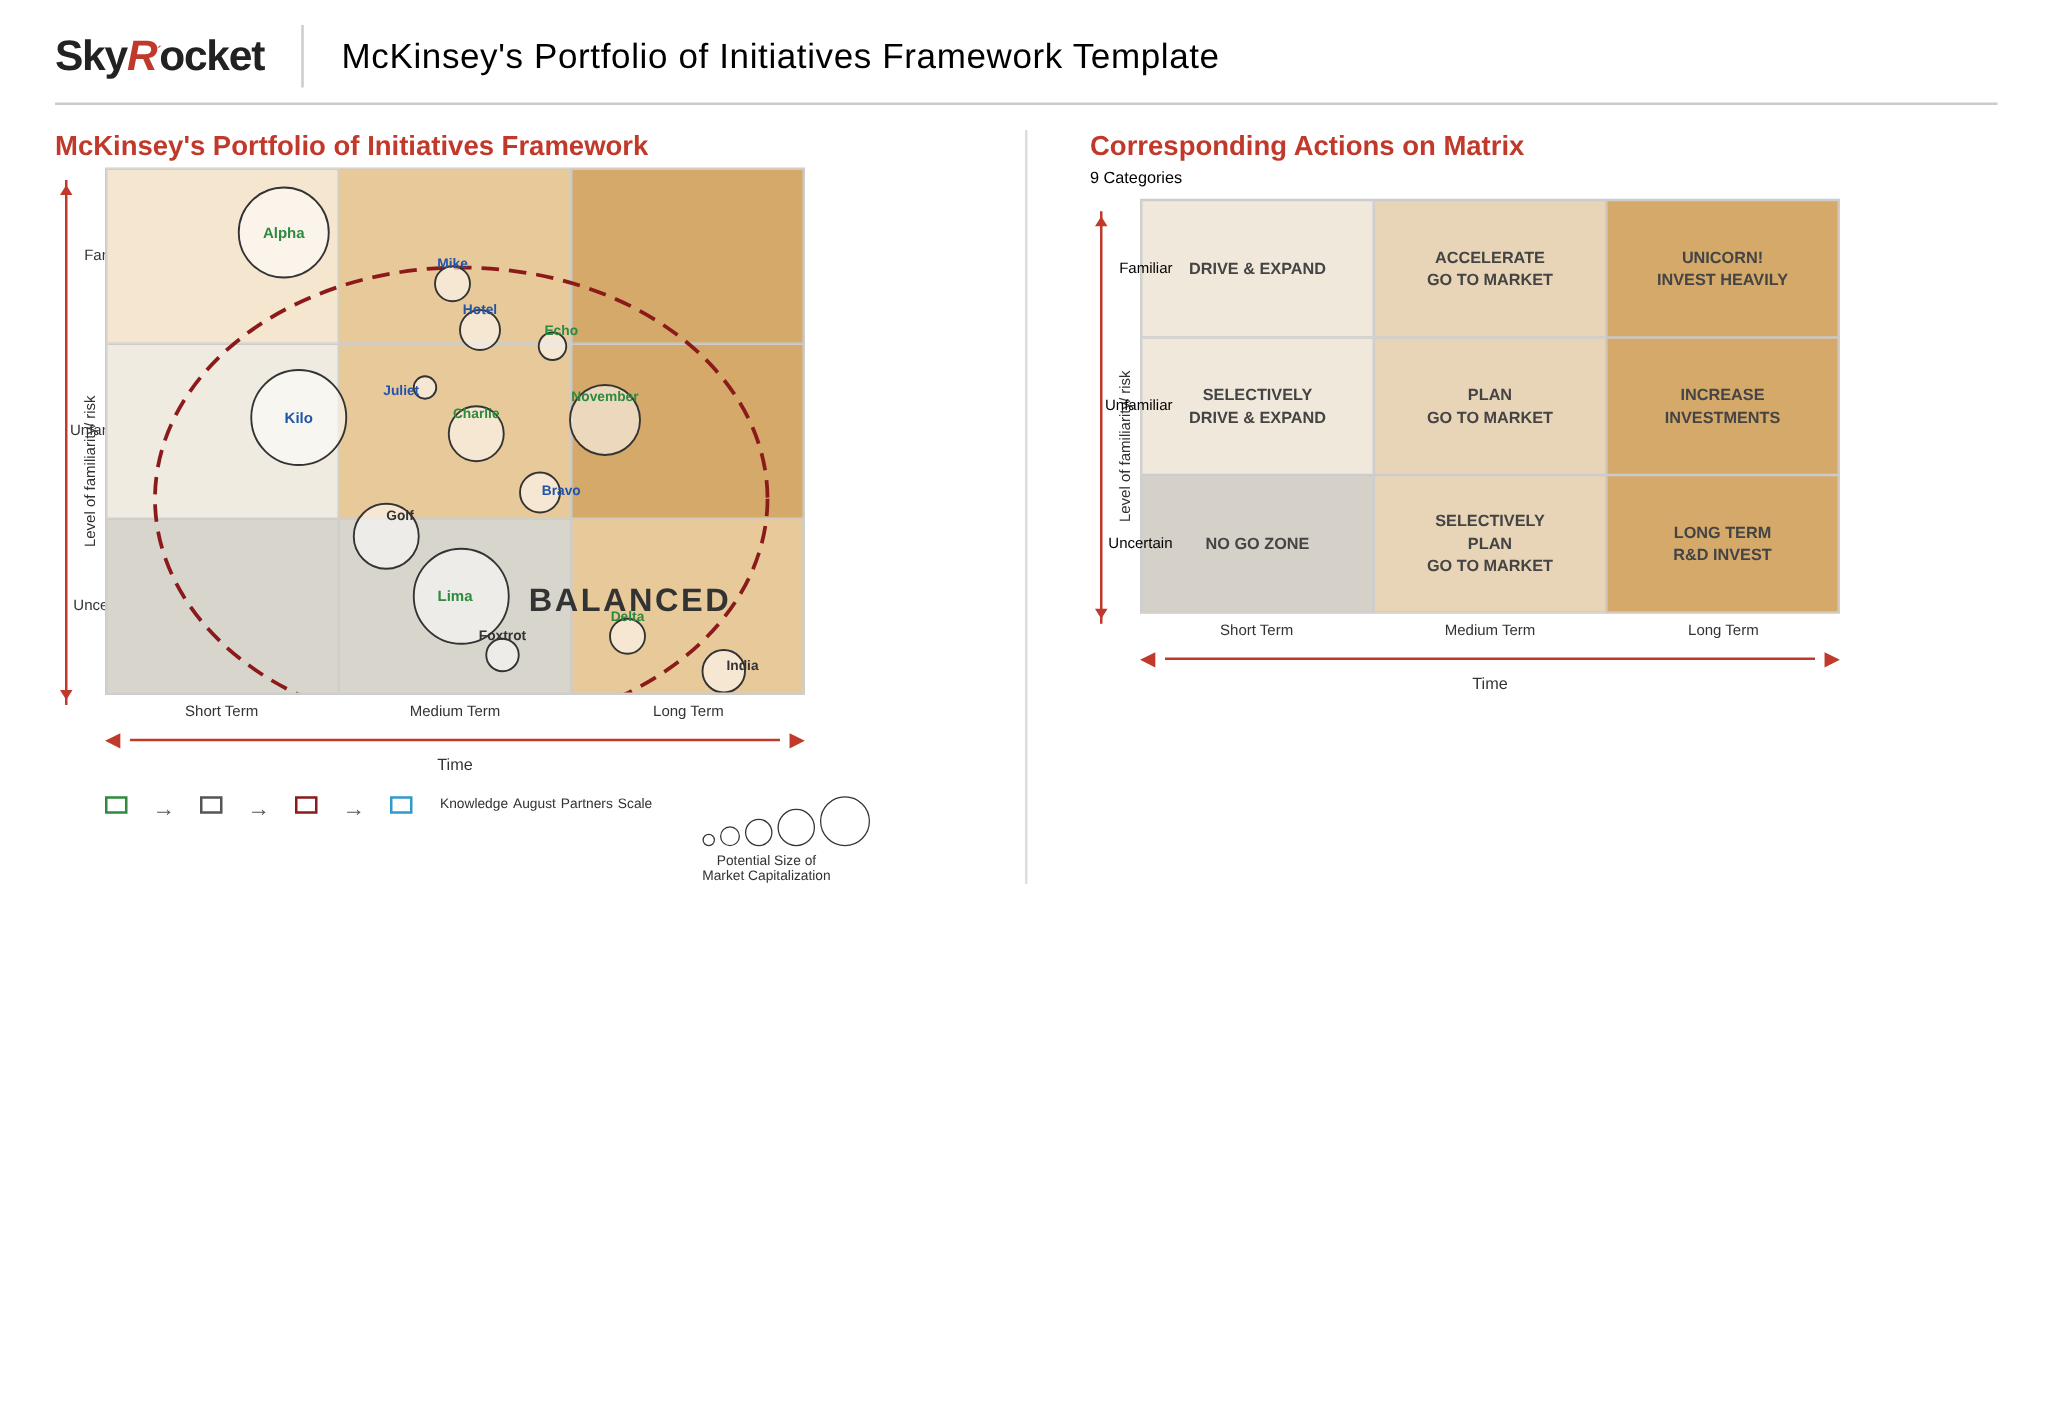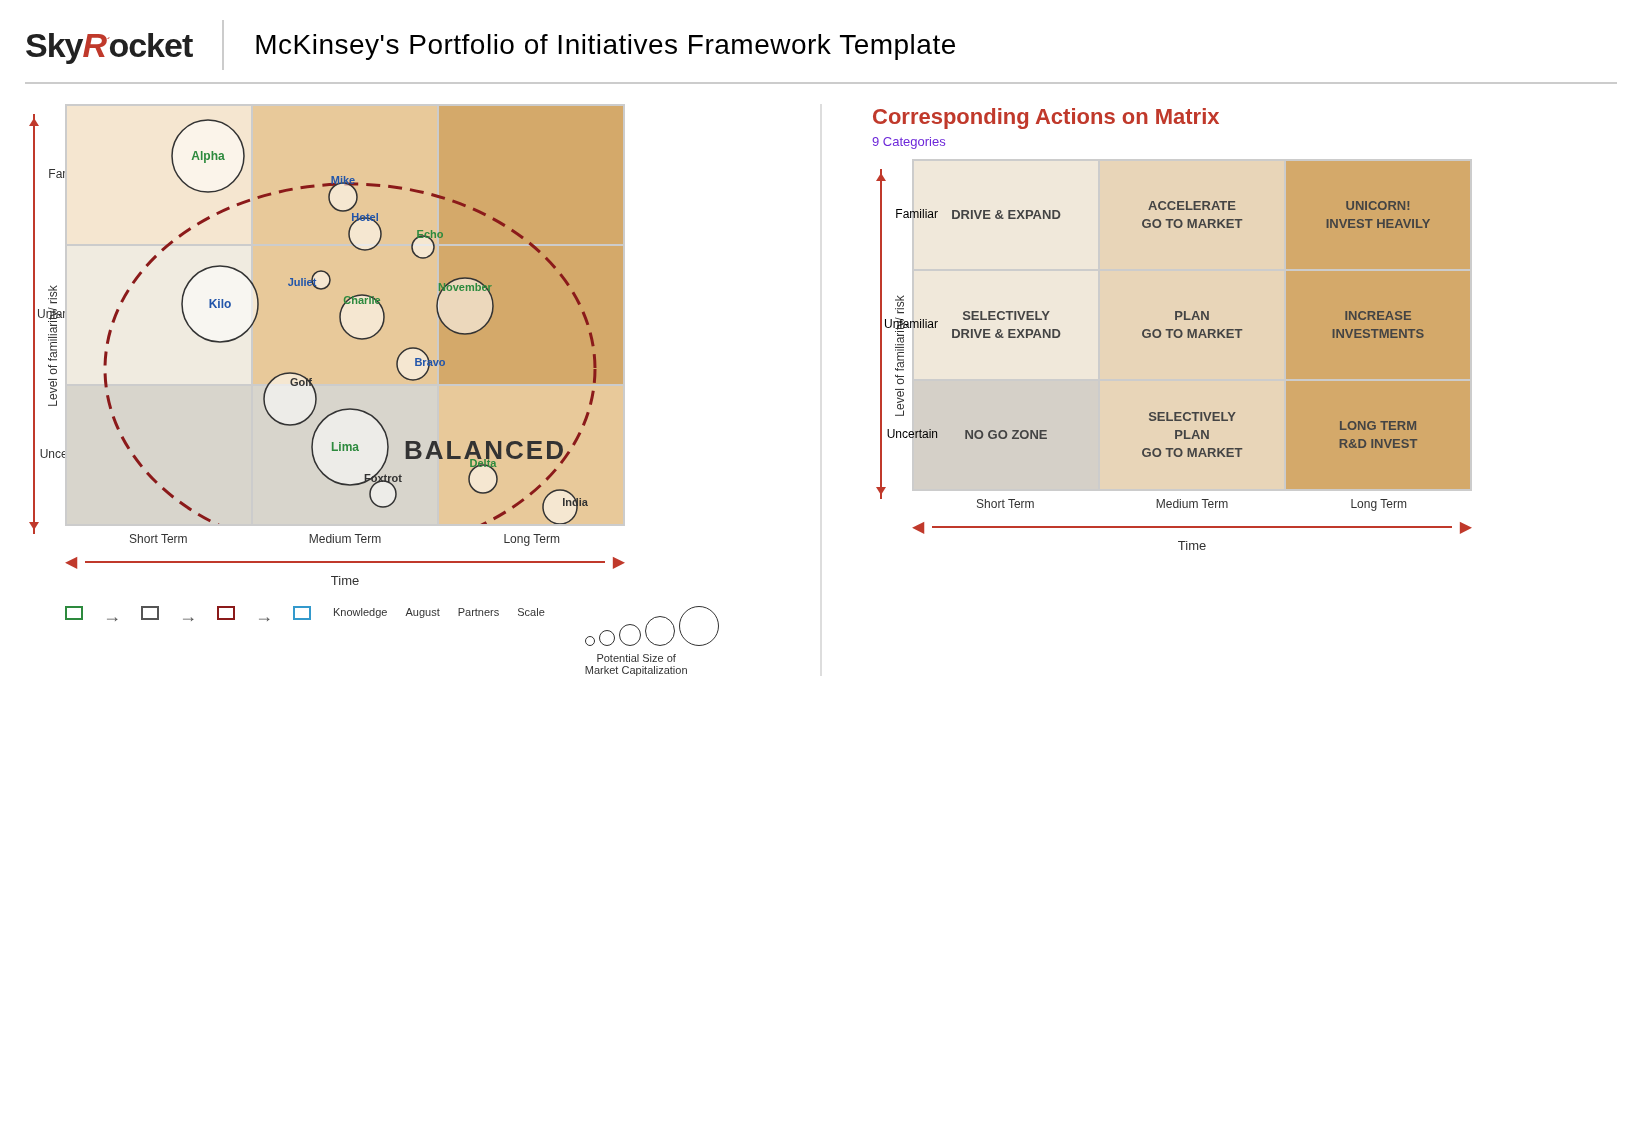--- a/index.html
+++ b/index.html
@@ -7,21 +7,21 @@
       font-family: Arial, sans-serif;
       background: #fff;
       width: 1642px;
       min-height: 1133px;
       overflow: hidden;
     }
     .page {
       width: 1642px;
       min-height: 1133px;
       background: #fff;
-      padding: 20px 25px;
+      padding: 20px 44px;
     }
     
     .header {
       display: flex;
       align-items: center;
       border-bottom: 2px solid #ccc;
       padding-bottom: 12px;
       margin-bottom: 20px;
     }
     .logo {
@@ -184,21 +184,21 @@
       display: flex;
       justify-content: space-between;
       margin-top: 14px;
       font-size: 12px;
       color: #666;
       border-top: 1px solid #eee;
       padding-top: 8px;
     }
     .rp-section-sub {
       font-size: 13px;
-      color: #6d28d9;
+      color: #000000;
       margin-bottom: 10px;
     }
     .rp-y-arrow {
       flex: 1;
       width: 2px;
       background: #c0392b;
       position: relative;
     }
     .rp-y-arrow::before {
       content: '';
@@ -225,20 +225,21 @@
     <div class="logo">
       Sky<span class="logo-r">R<span class="logo-accent">´</span></span>ocket
     </div>
     <div class="divider-v"></div>
     <div class="header-title">McKinsey's Portfolio of Initiatives Framework Template</div>
   </div>
 
   <div class="main-content">
 
     <div class="left-panel">
+      <div class="section-title">McKinsey's Portfolio of Initiatives Framework</div>
 
       <div class="matrix-wrapper" style="position:relative; margin-left: 40px;">
 
         <div style="position:absolute; left:-32px; top:10px; height:420px; display:flex; flex-direction:column; align-items:center;">
           <div class="y-arrow-line" style="flex:1; width:2px; background:#c0392b; position:relative;"></div>
         </div>
 
         <div style="position:absolute; left:-82px; top:50%; transform:translateY(-50%) rotate(-90deg); font-size:12px; color:#333; white-space:nowrap; text-align:center; width:140px;">Level of familiarity/ risk</div>
 
         <div style="position:absolute; left:-28px; top:0; width:60px; height:420px; display:flex; flex-direction:column;">
@@ -339,21 +340,21 @@
 
         <div class="legend-item">
           <div style="width:18px; height:14px; border:2px solid #8b1a1a; background:transparent;"></div>
         </div>
         <span style="font-size:18px; color:#555;">→</span>
 
         <div class="legend-item">
           <div style="width:18px; height:14px; border:2px solid #3399cc; background:transparent;"></div>
         </div>
         <div style="display:flex; flex-direction:column; font-size:11px; color:#333; margin-left:2px;">
-          <div style="display:flex; gap:18px; align-items:flex-end;">
+          <div style="display:flex; gap:4px; align-items:flex-end;">
             <span>Knowledge</span>
             <span>August</span>
             <span>Partners</span>
             <span>Scale</span>
           </div>
         </div>
 
         <div style="margin-left:20px; display:flex; flex-direction:column; align-items:flex-start; gap:4px;">
           <div style="display:flex; align-items:flex-end; gap:4px;">
             <div style="width:10px; height:10px; border-radius:50%; border:1.5px solid #333;"></div>

